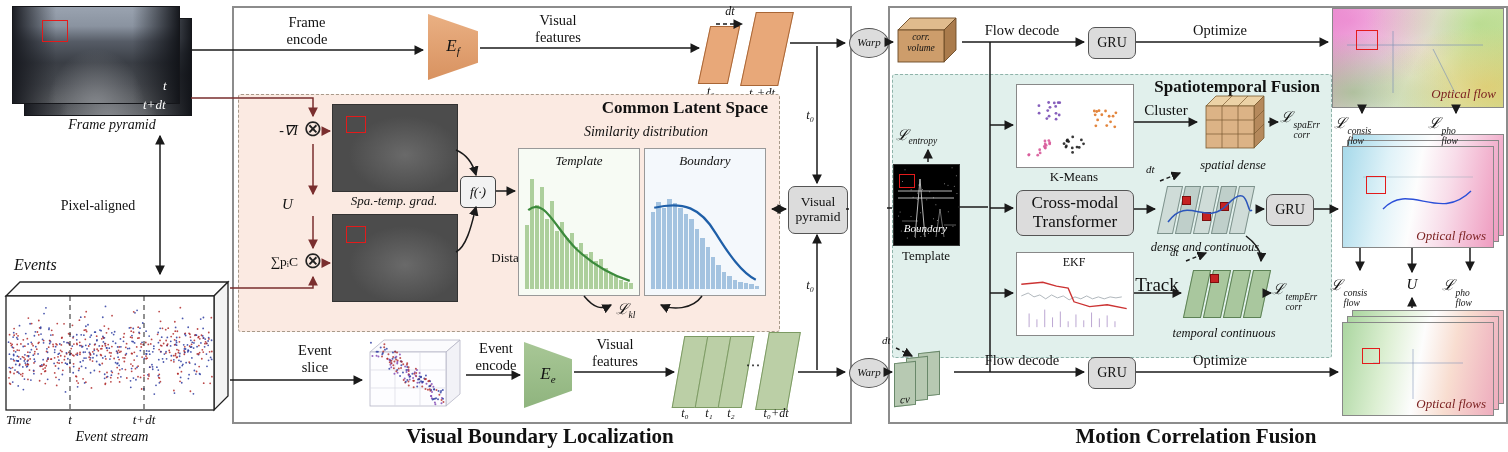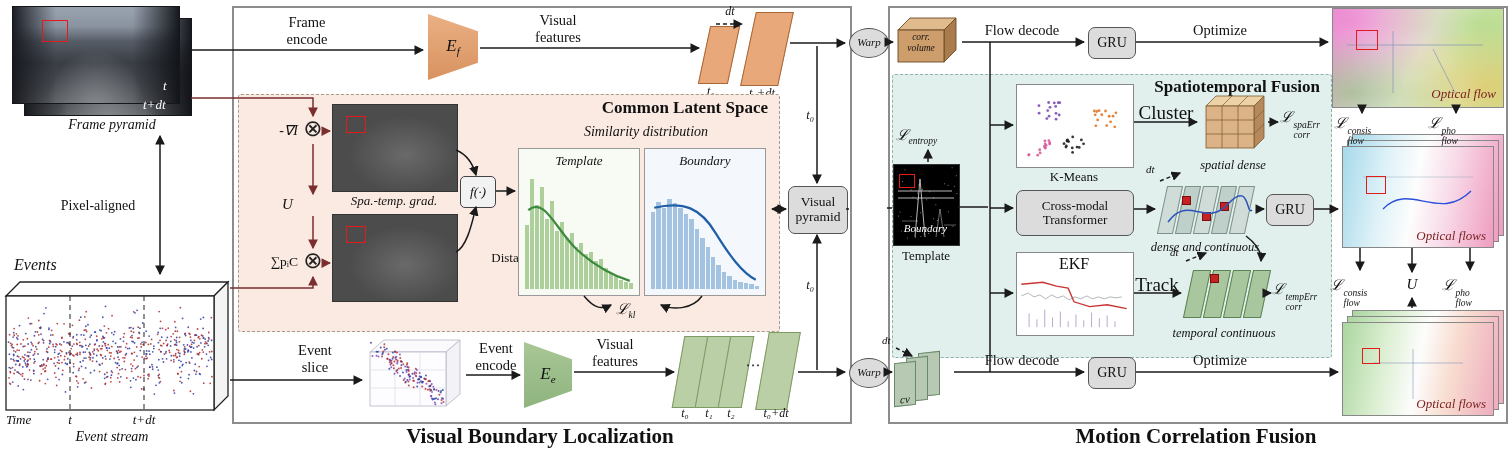--- a/index.html
+++ b/index.html
@@ -1165,38 +1165,38 @@
           <circle cx="11.9891945309937" cy="69.54379811091349" r="1.4" fill="#d85a9a" opacity="0.9"></circle>
           <circle cx="32.75530106481165" cy="57.662328098434955" r="1.4" fill="#d85a9a" opacity="0.9"></circle>
           <circle cx="23.13333116658032" cy="67.93472068896517" r="1.4" fill="#d85a9a" opacity="0.9"></circle>
           <circle cx="28.360472877509892" cy="63.07176299998537" r="1.4" fill="#d85a9a" opacity="0.9"></circle>
           <circle cx="22.680501744151115" cy="64.74841880379245" r="1.4" fill="#d85a9a" opacity="0.9"></circle>
           <circle cx="31.849407496862113" cy="55.62408075528219" r="1.4" fill="#d85a9a" opacity="0.9"></circle>
         </g>
       </svg>
   </div>
   <div class="a c" style="left:1016px;top:169px;width:116px;font-size:13px">K-Means</div>
-  <div class="a c" style="left:1134px;top:102px;width:64px;font-size:19px">Cluster</div>
+  <div class="a c" style="left:1134px;top:102px;width:64px;font-size:15px">Cluster</div>
 
   <svg class="a" style="left:1200px;top:90px" width="66" height="64" viewBox="0 0 66 64">
     <polygon points="6,16 16,6 64,6 54,16" fill="#ecd2a6" stroke="#7a5a30" stroke-width="0.8"></polygon>
     <polygon points="54,16 64,6 64,48 54,58" fill="#b5895c" stroke="#7a5a30" stroke-width="0.8"></polygon>
     <rect x="6" y="16" width="48" height="42" fill="#dcb386" stroke="#7a5a30" stroke-width="0.8"></rect>
     <path d="M22,16 V58 M38,16 V58 M6,30 H54 M6,44 H54" stroke="#7a5a30" stroke-width="0.7" fill="none"></path>
     <path d="M22,16 L32,6 M38,16 L48,6 M54,30 L64,20 M54,44 L64,34" stroke="#7a5a30" stroke-width="0.7" fill="none"></path>
   </svg>
   <div class="a i c" style="left:1178px;top:158px;width:110px;font-size:12.5px">spatial dense</div>
   <span class="a loss" style="left:1280px;top:106px">
     <span>ℒ</span><span class="stack">
         <span>spaErr</span>
         <span>corr</span>
       </span>
   </span>
 
-  <div class="a gbox" style="left:1016px;top:190px;width:116px;height:44px;font-size:13px">
+  <div class="a gbox" style="left:1016px;top:190px;width:116px;height:44px;font-size:17px">
     <span>Cross-modal</span>
     <span>Transformer</span>
   </div>
   <div class="a i" style="left:1146px;top:163px;width:22px;font-size:11px">dt</div>
   <div class="a" style="left:1158px;top:184px;width:98px;height:54px">
     <div class="sliceD" style="left:4px;top:2px;width:14px;height:46px;background:rgba(205,218,214,.92)"></div>
     <div class="sliceD" style="left:22px;top:2px;width:14px;height:46px;background:rgba(188,204,199,.92)"></div>
     <div class="sliceD" style="left:40px;top:2px;width:14px;height:46px;background:rgba(205,218,214,.92)"></div>
     <div class="sliceD" style="left:58px;top:2px;width:14px;height:46px;background:rgba(188,204,199,.92)"></div>
     <div class="sliceD" style="left:76px;top:2px;width:14px;height:46px;background:rgba(205,218,214,.92)"></div>
@@ -1212,21 +1212,21 @@
     <span>GRU</span>
   </div>
 
   <div class="a" style="left:1016px;top:252px;width:116px;height:82px;background:#fff;border:1px solid #888">
     <svg width="114" height="80" viewBox="0 0 116 82">
       <path d="M4,44 l7,-3 6,4 6,-2 6,4 6,-4 6,3 6,-2 6,4 6,-3 6,2 6,-3 6,3 6,-2 6,2 6,-2 6,1 6,-1" stroke="#9aa3aa" stroke-width="0.8" fill="none"></path>
       <path d="M4,32 L26,30 40,34 52,36 58,50 74,55 92,53 112,57" stroke="#c33" stroke-width="1.4" fill="none"></path>
       <path d="M12,76 V62 M20,76 V68 M28,76 V58 M36,76 V66 M44,76 V60 M52,76 V70 M60,76 V63 M68,76 V69 M76,76 V61 M84,76 V67 M92,76 V64 M100,76 V70" stroke="rgba(130,90,170,.55)" stroke-width="1" fill="none"></path>
     </svg>
   </div>
-  <div class="a c" style="left:1016px;top:255px;width:116px;font-size:16px">EKF</div>
+  <div class="a c" style="left:1016px;top:255px;width:116px;font-size:12px">EKF</div>
   <div class="a c" style="left:1134px;top:274px;width:46px;font-size:19px">Track</div>
 
   <div class="a i" style="left:1170px;top:246px;width:22px;font-size:11px">dt</div>
   <div class="a" style="left:1184px;top:264px;width:82px;height:60px">
     <div class="sliceT" style="left:4px;top:6px;width:16px;height:46px"></div>
     <div class="sliceT" style="left:24px;top:6px;width:16px;height:46px"></div>
     <div class="sliceT" style="left:44px;top:6px;width:16px;height:46px"></div>
     <div class="sliceT" style="left:64px;top:6px;width:16px;height:46px"></div>
     <div class="cube" style="left:26px;top:10px"></div>
   </div>

